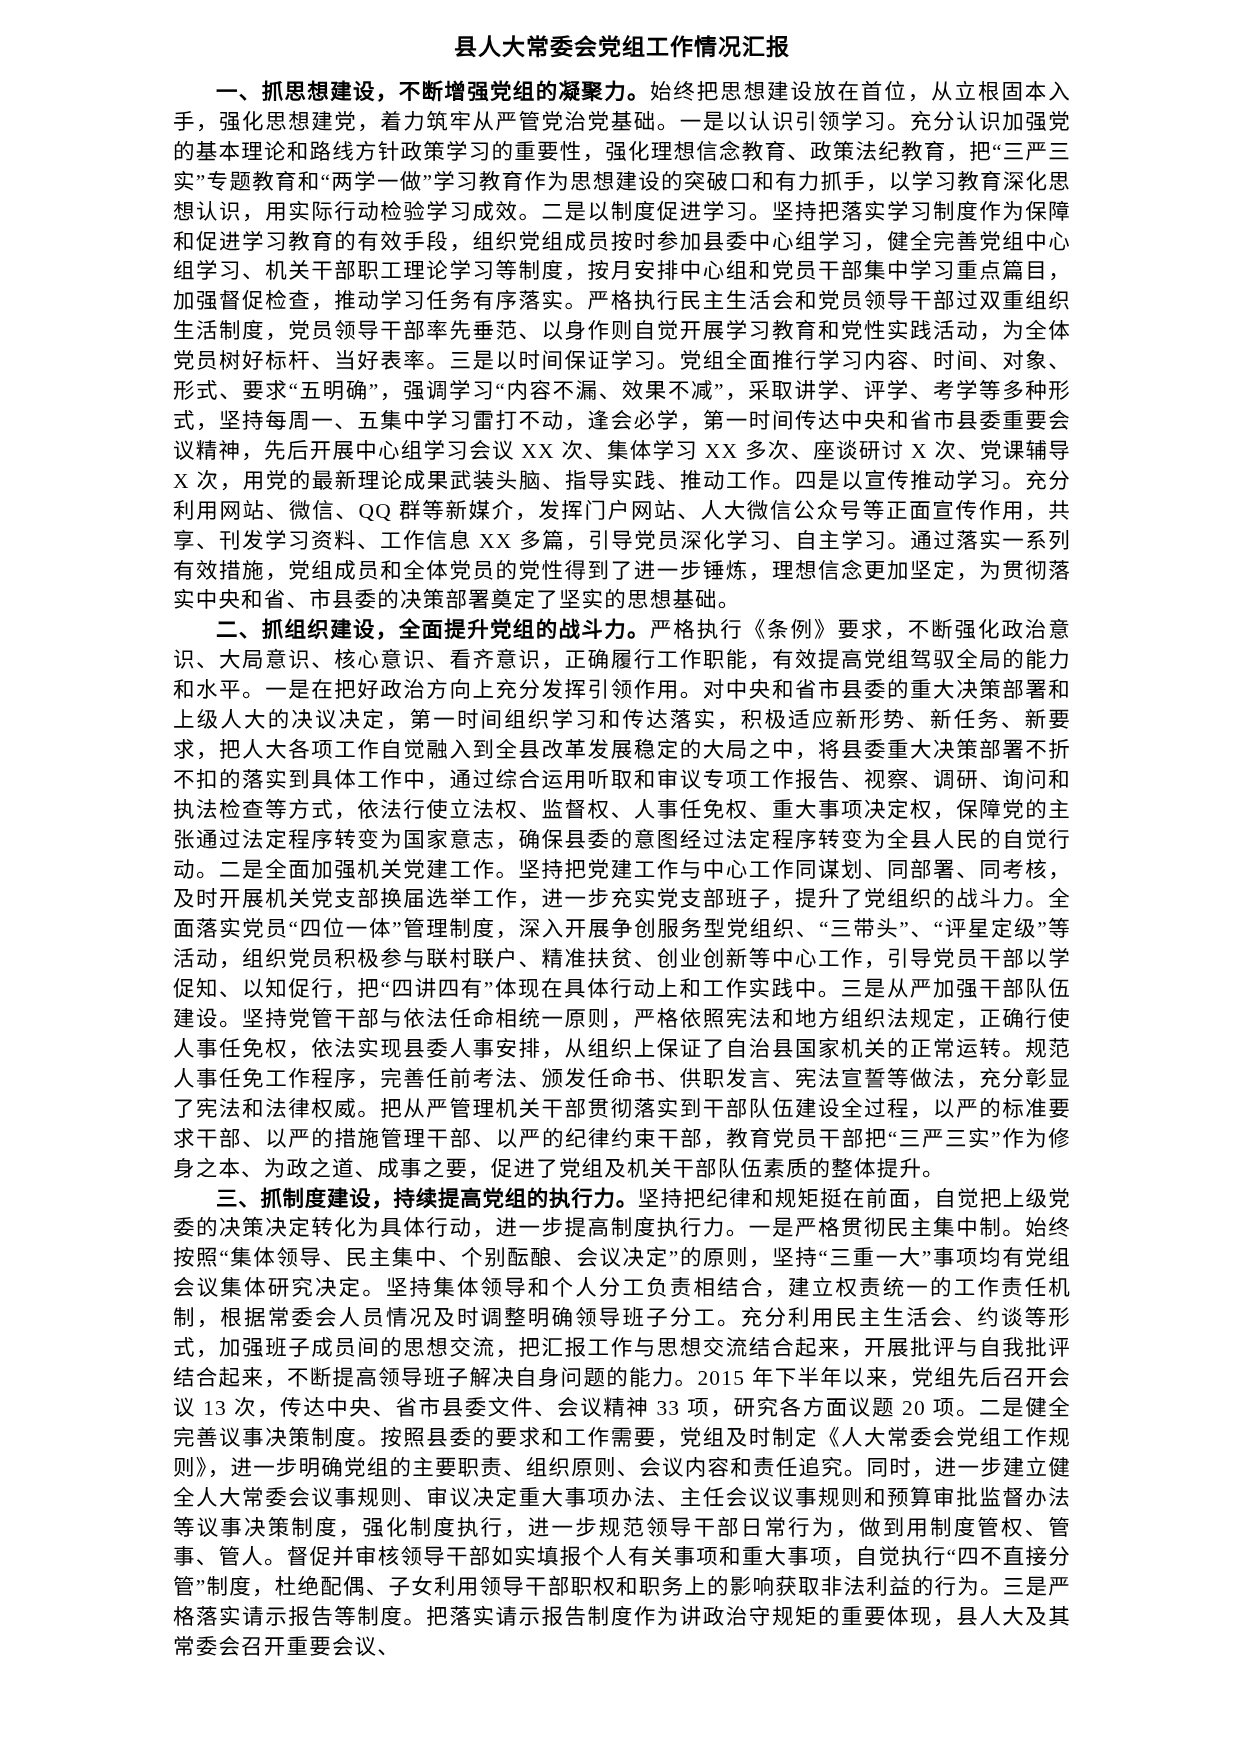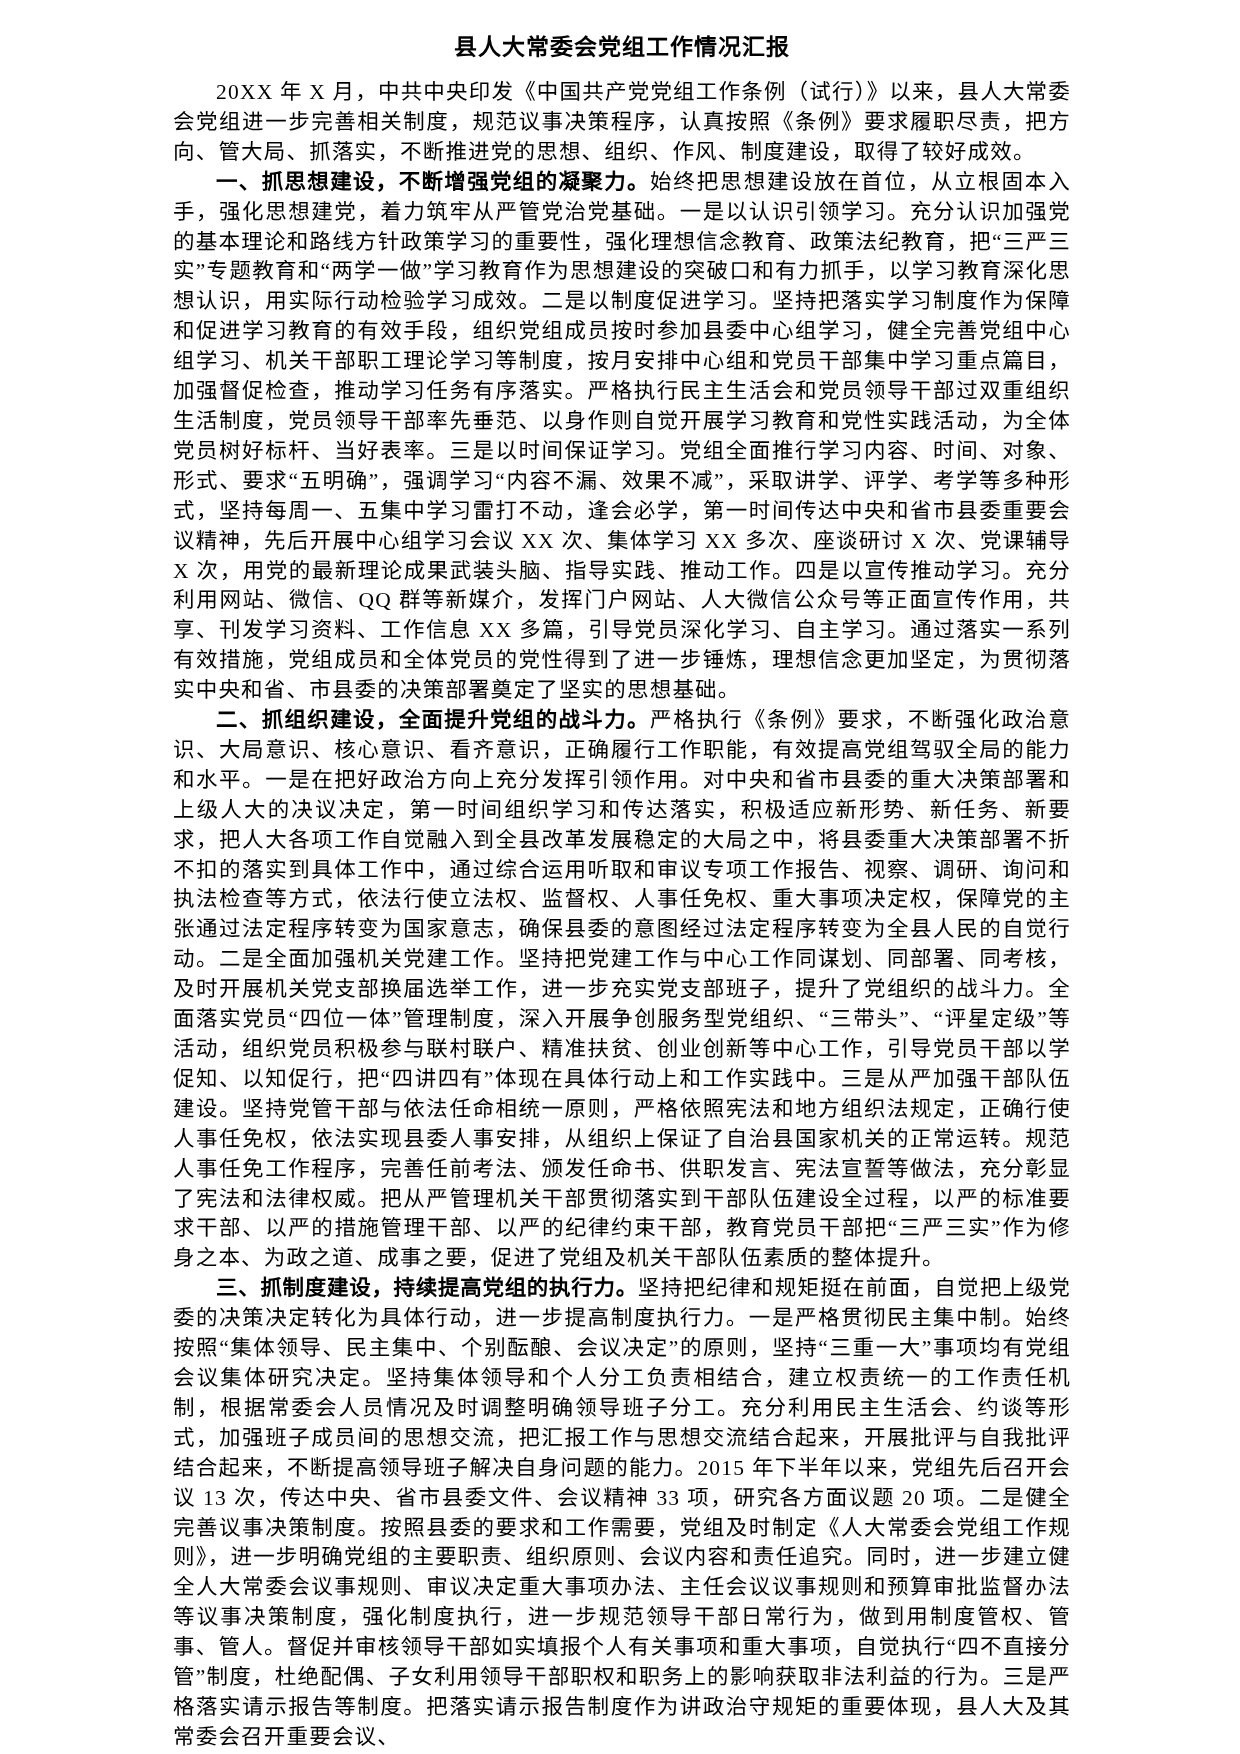--- a/index.html
+++ b/index.html
@@ -43,21 +43,20 @@
   }
 </style>
 </head>
 <body>
 
 <div class="page">
   <h1 class="doc-title">县人大常委会党组工作情况汇报</h1>
 
   <div class="doc-body">
 
-    <p><span>20XX 年 X 月，中共中央印发《中国共产党党组工作条例（试行）》以来，县人大常委会党组进一步完善相关制度，规范议事决策程序，认真按照《条例》要求履职尽责，把方向、管大局、抓落实，不断推进党的思想、组织、作风、制度建设，取得了较好成效。</span></p>
 
     <p><b class="section-lead">一、抓思想建设，不断增强党组的凝聚力。</b><span>始终把思想建设放在首位，从立根固本入手，强化思想建党，着力筑牢从严管党治党基础。一是以认识引领学习。充分认识加强党的基本理论和路线方针政策学习的重要性，强化理想信念教育、政策法纪教育，把“三严三实”专题教育和“两学一做”学习教育作为思想建设的突破口和有力抓手，以学习教育深化思想认识，用实际行动检验学习成效。二是以制度促进学习。坚持把落实学习制度作为保障和促进学习教育的有效手段，组织党组成员按时参加县委中心组学习，健全完善党组中心组学习、机关干部职工理论学习等制度，按月安排中心组和党员干部集中学习重点篇目，加强督促检查，推动学习任务有序落实。严格执行民主生活会和党员领导干部过双重组织生活制度，党员领导干部率先垂范、以身作则自觉开展学习教育和党性实践活动，为全体党员树好标杆、当好表率。三是以时间保证学习。党组全面推行学习内容、时间、对象、形式、要求“五明确”，强调学习“内容不漏、效果不减”，采取讲学、评学、考学等多种形式，坚持每周一、五集中学习雷打不动，逢会必学，第一时间传达中央和省市县委重要会议精神，先后开展中心组学习会议 XX 次、集体学习 XX 多次、座谈研讨 X 次、党课辅导 X 次，用党的最新理论成果武装头脑、指导实践、推动工作。四是以宣传推动学习。充分利用网站、微信、QQ 群等新媒介，发挥门户网站、人大微信公众号等正面宣传作用，共享、刊发学习资料、工作信息 XX 多篇，引导党员深化学习、自主学习。通过落实一系列有效措施，党组成员和全体党员的党性得到了进一步锤炼，理想信念更加坚定，为贯彻落实中央和省、市县委的决策部署奠定了坚实的思想基础。</span></p>
 
     <p><b class="section-lead">二、抓组织建设，全面提升党组的战斗力。</b><span>严格执行《条例》要求，不断强化政治意识、大局意识、核心意识、看齐意识，正确履行工作职能，有效提高党组驾驭全局的能力和水平。一是在把好政治方向上充分发挥引领作用。对中央和省市县委的重大决策部署和上级人大的决议决定，第一时间组织学习和传达落实，积极适应新形势、新任务、新要求，把人大各项工作自觉融入到全县改革发展稳定的大局之中，将县委重大决策部署不折不扣的落实到具体工作中，通过综合运用听取和审议专项工作报告、视察、调研、询问和执法检查等方式，依法行使立法权、监督权、人事任免权、重大事项决定权，保障党的主张通过法定程序转变为国家意志，确保县委的意图经过法定程序转变为全县人民的自觉行动。二是全面加强机关党建工作。坚持把党建工作与中心工作同谋划、同部署、同考核，及时开展机关党支部换届选举工作，进一步充实党支部班子，提升了党组织的战斗力。全面落实党员“四位一体”管理制度，深入开展争创服务型党组织、“三带头”、“评星定级”等活动，组织党员积极参与联村联户、精准扶贫、创业创新等中心工作，引导党员干部以学促知、以知促行，把“四讲四有”体现在具体行动上和工作实践中。三是从严加强干部队伍建设。坚持党管干部与依法任命相统一原则，严格依照宪法和地方组织法规定，正确行使人事任免权，依法实现县委人事安排，从组织上保证了自治县国家机关的正常运转。规范人事任免工作程序，完善任前考法、颁发任命书、供职发言、宪法宣誓等做法，充分彰显了宪法和法律权威。把从严管理机关干部贯彻落实到干部队伍建设全过程，以严的标准要求干部、以严的措施管理干部、以严的纪律约束干部，教育党员干部把“三严三实”作为修身之本、为政之道、成事之要，促进了党组及机关干部队伍素质的整体提升。</span></p>
 
     <p><b class="section-lead">三、抓制度建设，持续提高党组的执行力。</b><span>坚持把纪律和规矩挺在前面，自觉把上级党委的决策决定转化为具体行动，进一步提高制度执行力。一是严格贯彻民主集中制。始终按照“集体领导、民主集中、个别酝酿、会议决定”的原则，坚持“三重一大”事项均有党组会议集体研究决定。坚持集体领导和个人分工负责相结合，建立权责统一的工作责任机制，根据常委会人员情况及时调整明确领导班子分工。充分利用民主生活会、约谈等形式，加强班子成员间的思想交流，把汇报工作与思想交流结合起来，开展批评与自我批评结合起来，不断提高领导班子解决自身问题的能力。2015 年下半年以来，党组先后召开会议 13 次，传达中央、省市县委文件、会议精神 33 项，研究各方面议题 20 项。二是健全完善议事决策制度。按照县委的要求和工作需要，党组及时制定《人大常委会党组工作规则》，进一步明确党组的主要职责、组织原则、会议内容和责任追究。同时，进一步建立健全人大常委会议事规则、审议决定重大事项办法、主任会议议事规则和预算审批监督办法等议事决策制度，强化制度执行，进一步规范领导干部日常行为，做到用制度管权、管事、管人。督促并审核领导干部如实填报个人有关事项和重大事项，自觉执行“四不直接分管”制度，杜绝配偶、子女利用领导干部职权和职务上的影响获取非法利益的行为。三是严格落实请示报告等制度。把落实请示报告制度作为讲政治守规矩的重要体现，县人大及其常委会召开重要会议、</span></p>
 
   </div>
 </div>
 

